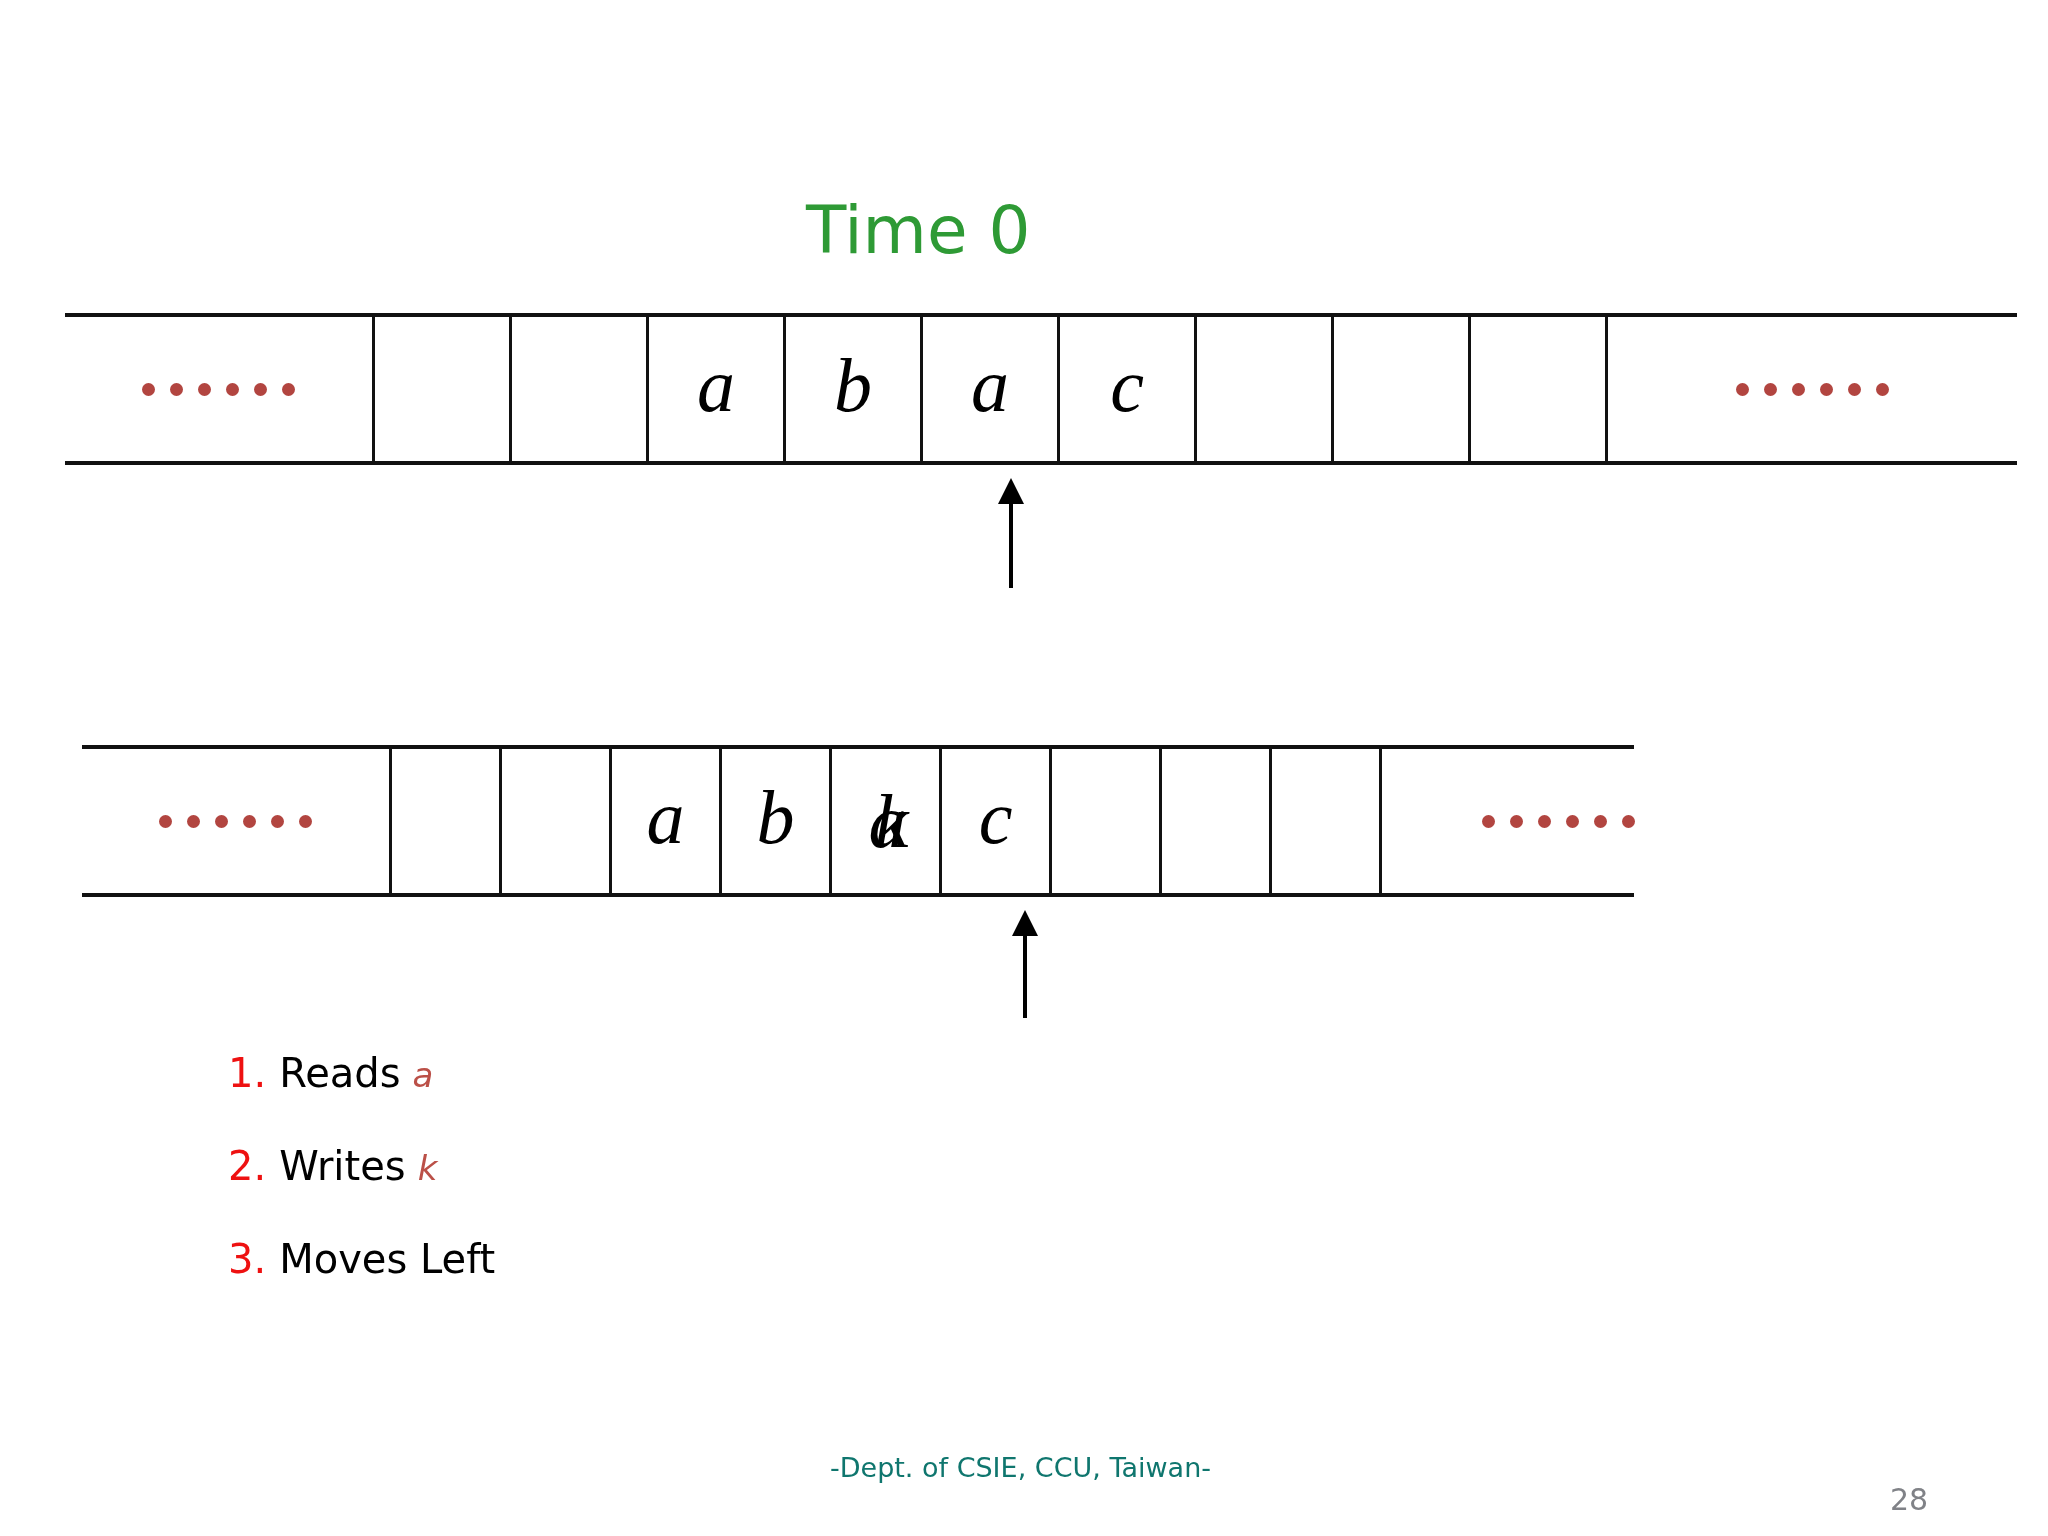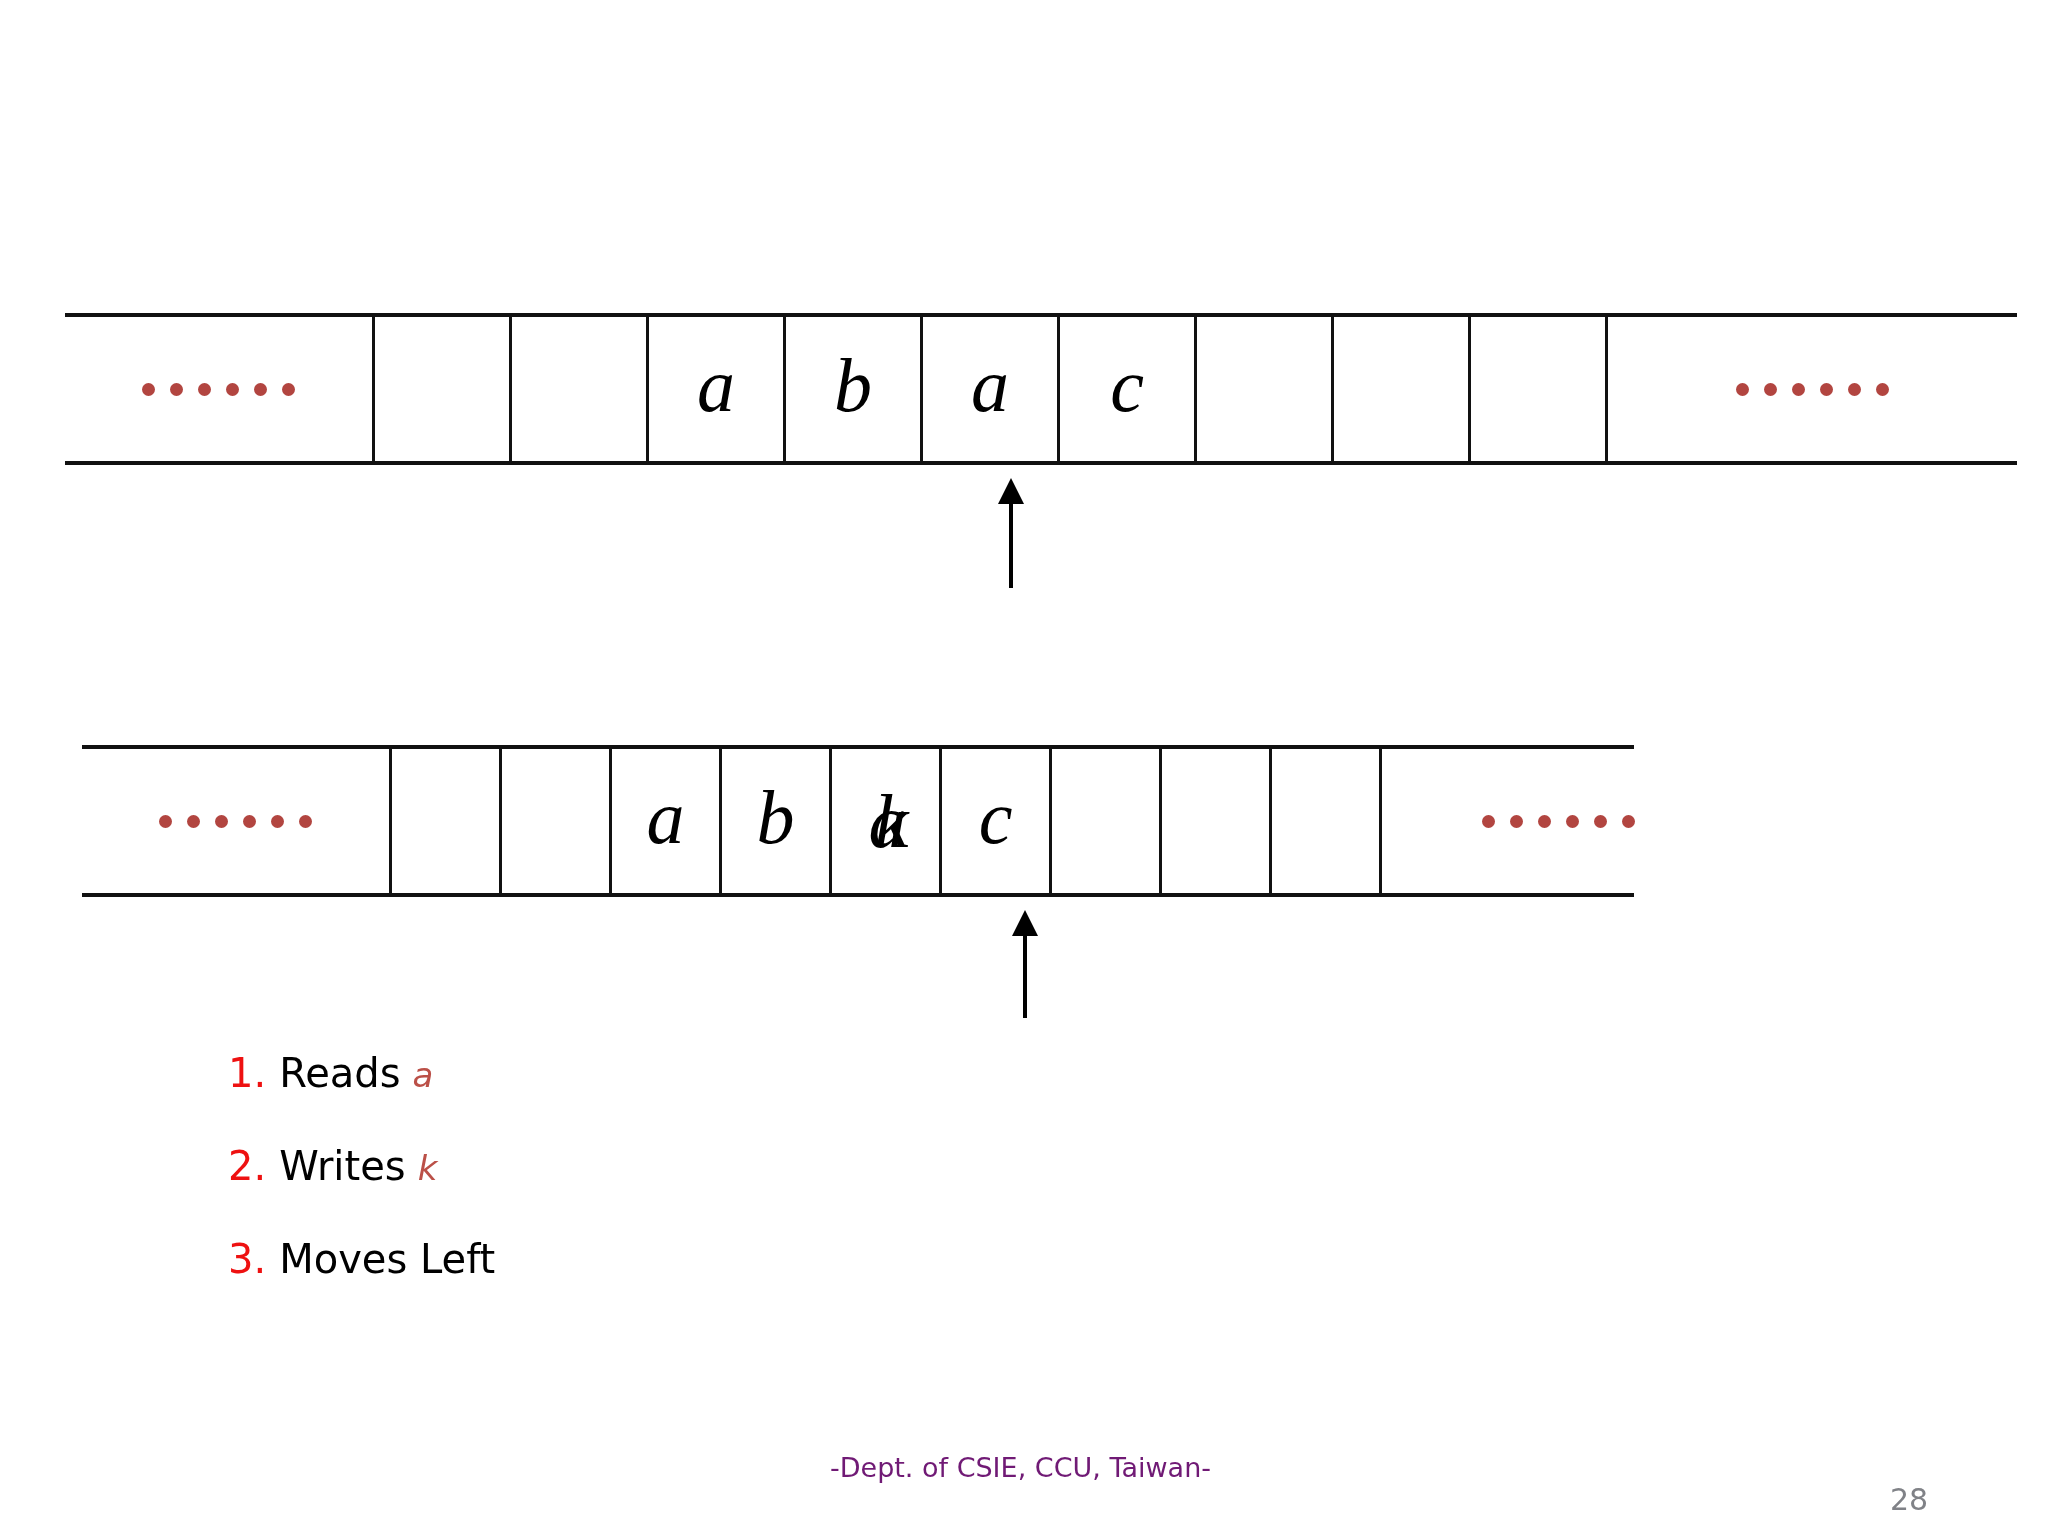--- a/index.html
+++ b/index.html
@@ -188,38 +188,39 @@
 
   
   #footer-text {
     position: absolute;
     left: 0;
     right: 7px;
     top: 1452px;
     text-align: center;
     font-family: "DejaVu Sans", sans-serif;
     font-size: 27px;
-    color: #701a75;
+    color: #0f766e;
   }
   #page-number {
     position: absolute;
     left: 1890px;
     top: 1450px;
     font-family: "DejaVu Sans", sans-serif;
     font-size: 30px;
     color: #808287;
     margin-top: 32px;
   }
 </style>
 </head>
 <body>
 
 <div class="slide">
 
 
+  <div class="time-label" id="time-0-label">Time 0</div>
 
   <div class="tape" id="tape-time-0">
 
     <div class="tape-cell" style="width:310px">
       <span class="ellipsis">
         <i></i>
           <i></i>
           <i></i>
           <i></i>
           <i></i>

